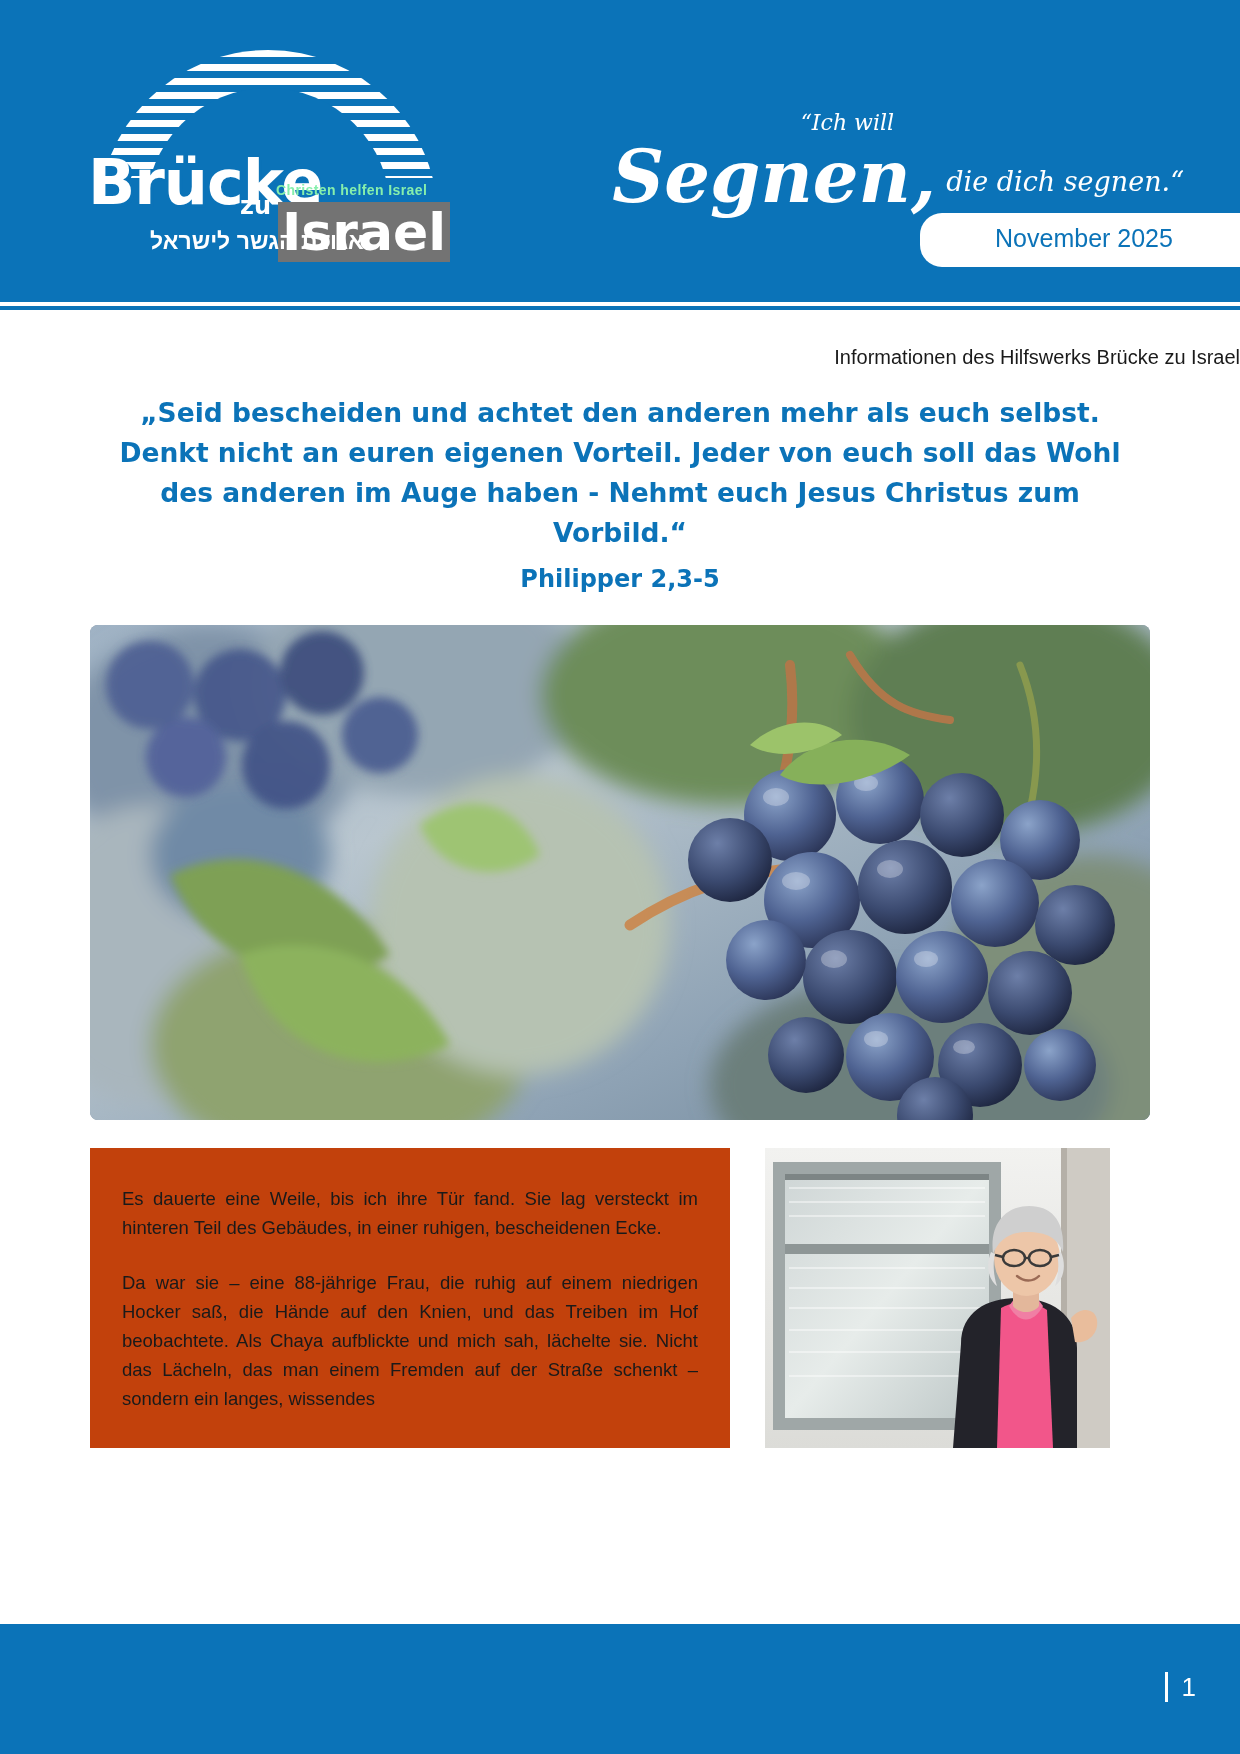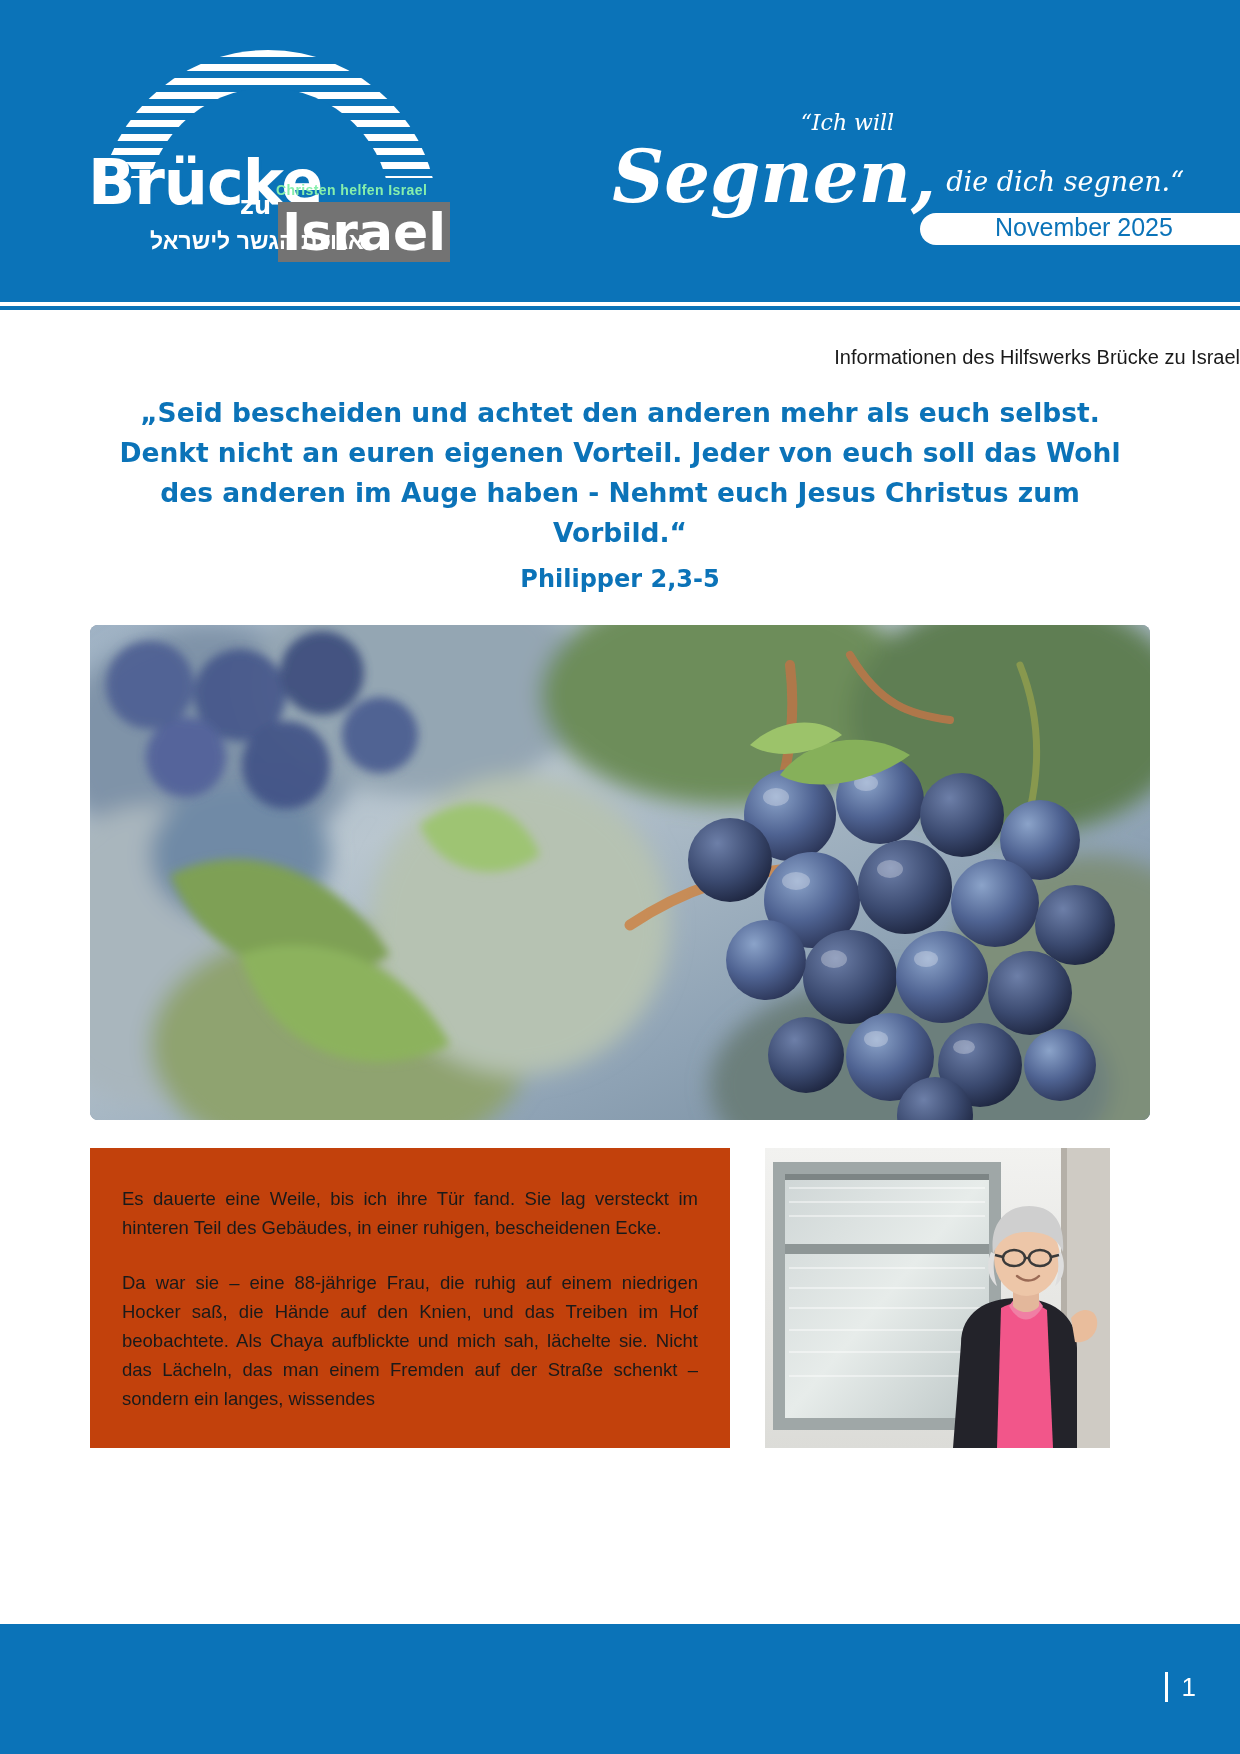--- a/index.html
+++ b/index.html
@@ -156,21 +156,21 @@
     top: 46px;
     white-space: nowrap;
   }
 
   
   .date-pill {
     position: absolute;
     right: 0px;
     top: 213px;
     min-width: 320px;
-    height: 32px;
+    height: 54px;
     background: #ffffff;
     border-radius: 22px 0 0 22px;
     color: #0b73b8;
     font-size: 25px;
     display: flex;
     align-items: center;
     justify-content: center;
     padding: 0 40px 4px 48px;
     box-sizing: border-box;
   }

